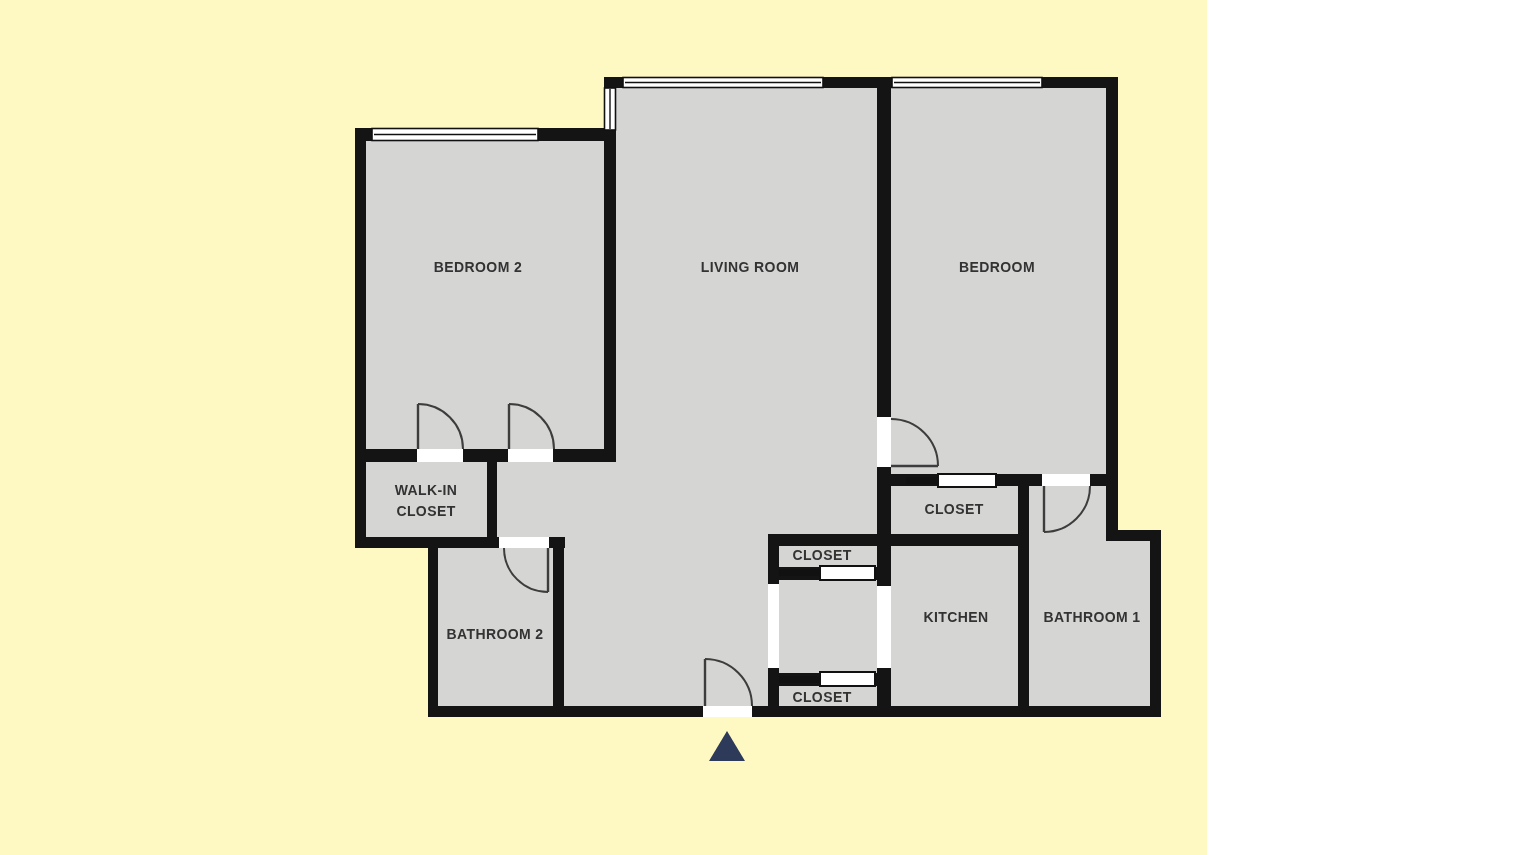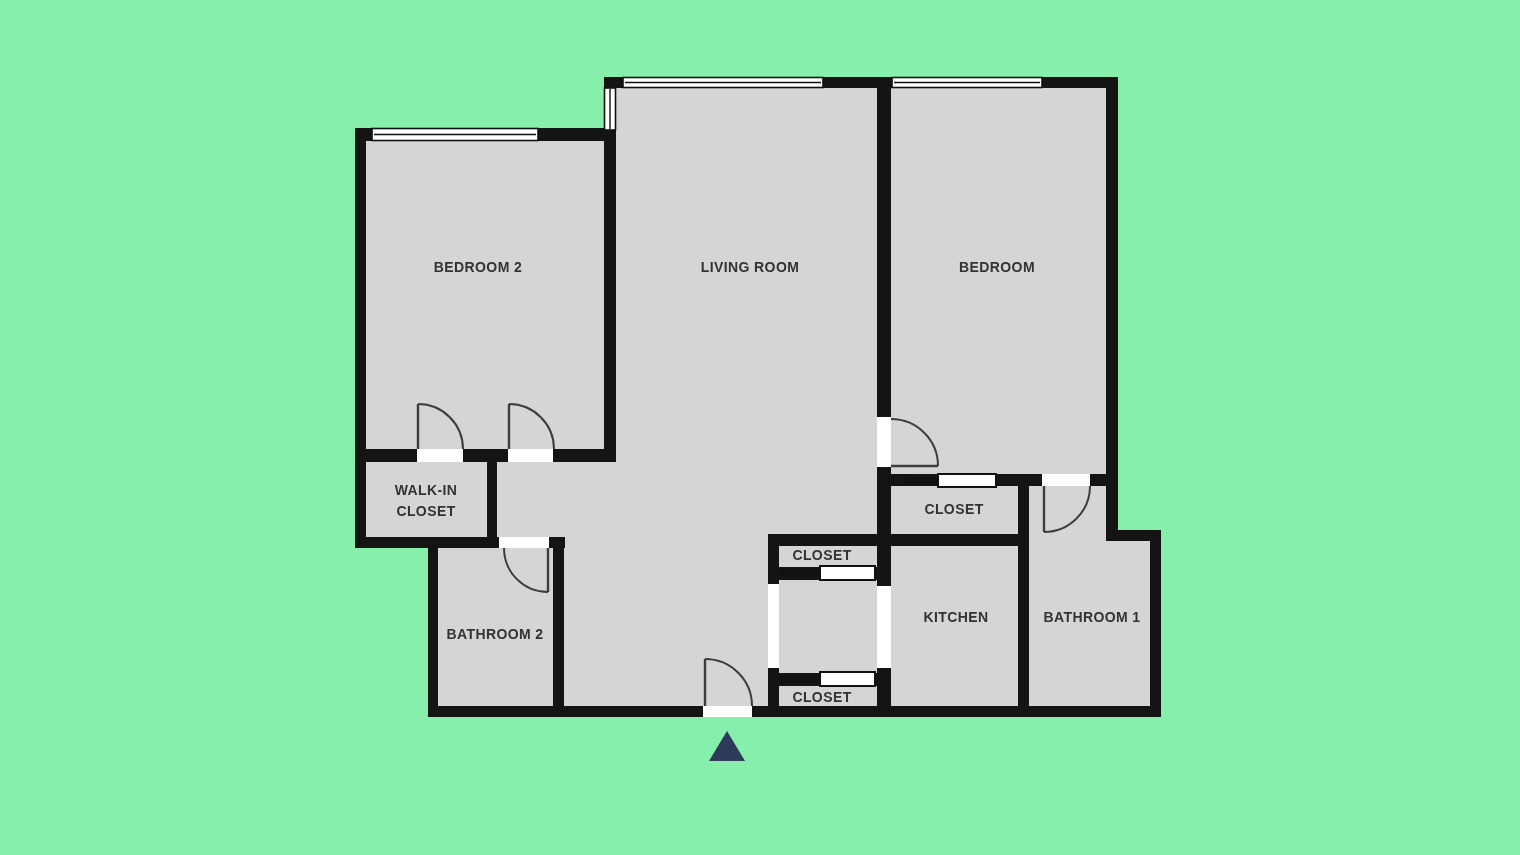--- a/index.html
+++ b/index.html
@@ -5,23 +5,23 @@
   html, body {
     margin: 0;
     padding: 0;
     background: #ffffff;
     width: 1520px;
     height: 855px;
     overflow: hidden;
   }
   .stage {
     position: relative;
-    width: 1520px;
+    width: 1207px;
     height: 855px;
-    background: #86efac;
+    background: #fef9c3;
   }
   svg { display: block; }
   .wall { fill: #141414; }
   .opening { fill: #ffffff; }
   .floor { fill: #d5d5d4; }
   .win-frame { fill: #ffffff; stroke: #111111; stroke-width: 1.6; }
   .win-line { stroke: #111111; stroke-width: 1.4; }
   .door-arc { fill: none; stroke: #3d3d3d; stroke-width: 2; }
   .door-leaf { stroke: #3d3d3d; stroke-width: 2.4; }
   .slider-bar { fill: #111111; }

